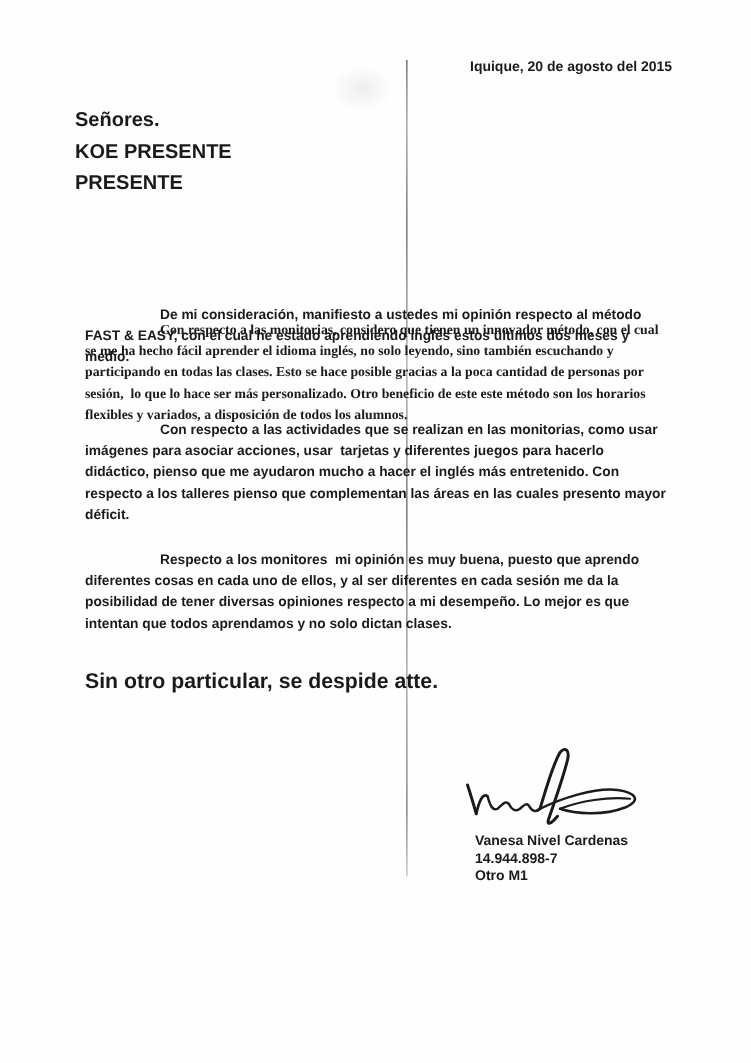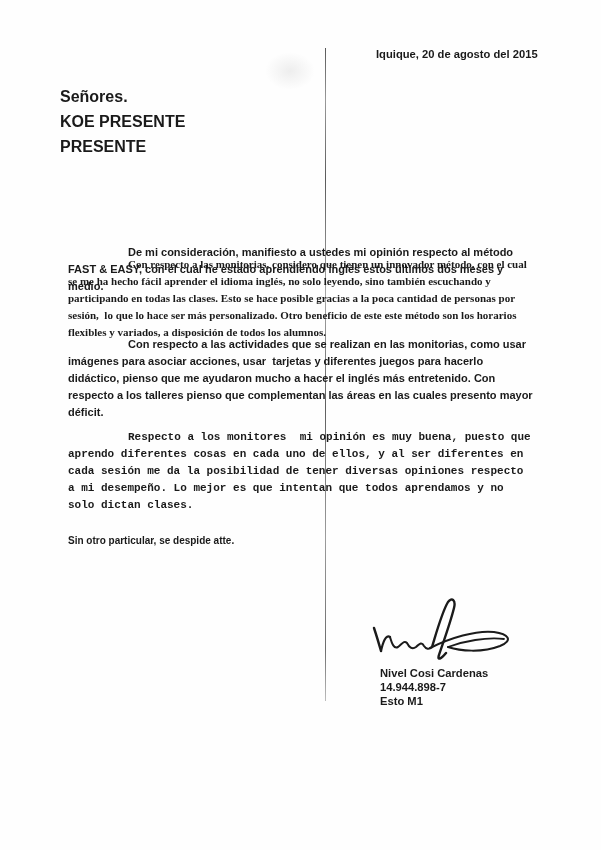--- a/index.html
+++ b/index.html
@@ -66,26 +66,26 @@
     width: 468px;
     margin: 0;
     font-size: 11px;
     line-height: 17px;
     text-indent: 60px;
     white-space: pre-wrap;
   }
   .p1 { top: 198px; margin-top: 46px; }
   .p2 { top: 256px; font-family: Liberation Serif, serif; }
   .p3 { top: 336px; }
-  .p4 { top: 429px; font-family: Liberation Mono, monospace; }
+  .p4 { top: 440px; }
   .closing {
     position: absolute;
     left: 68px;
     top: 535px;
-    font-size: 10px;
+    font-size: 17px;
   }
   .sig-svg {
     position: absolute;
     left: 368px;
     top: 598px;
     width: 150px;
     height: 68px;
   }
   .sig-block {
     position: absolute;
@@ -125,18 +125,18 @@
 
     <path d="M22 39 C24 46 26 51 30 49 C34 46 36 42 39 45 C41 49 44 52 48 49 C52 45 54 44 56 48 C58 51 61 52 64 49" stroke-width="2"></path>
 
     <path d="M64 49 C68 36 74 14 80 4 C84 -1 88 2 86 10 C82 26 75 45 71 57 C69 63 73 61 78 55" stroke-width="2.4"></path>
 
     <path d="M62 50 C82 40 108 32 126 34 C140 36 146 42 132 48 C114 55 92 53 80 49" stroke-width="2"></path>
     <path d="M80 49 C96 43 118 39 136 41" stroke-width="1.8"></path>
   </svg>
 
   <div class="sig-block">
-    <div>Nivel Cosi Cardenas</div>
+    <div>Vanesa Nivel Cardenas</div>
     <div>14.944.898-7</div>
-    <div>Esto M1</div>
+    <div>Otro M1</div>
   </div>
 
 </div>
 
 </body></html>

